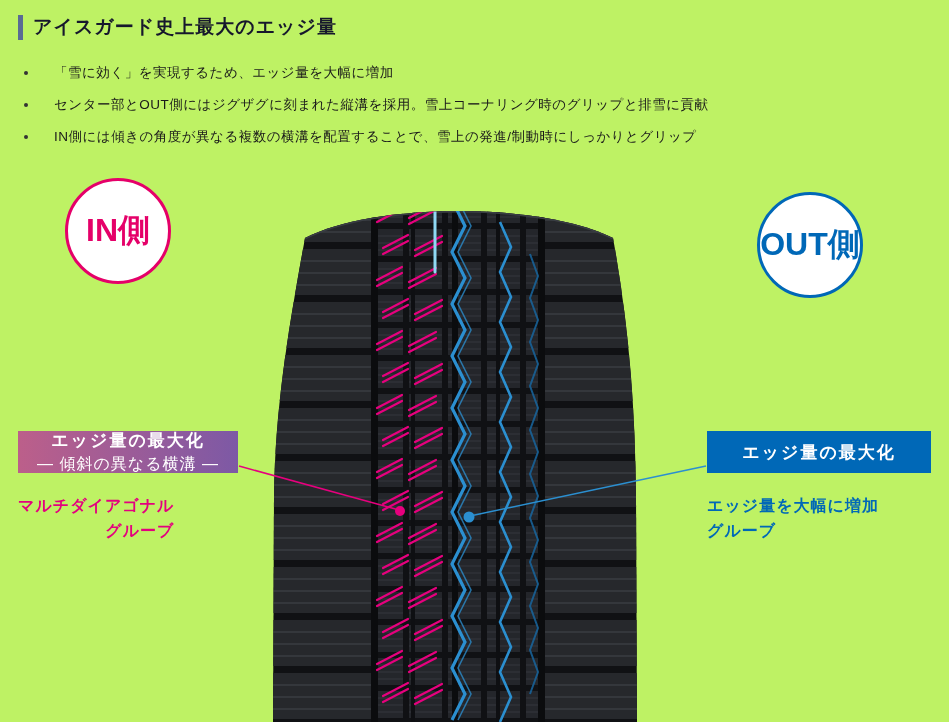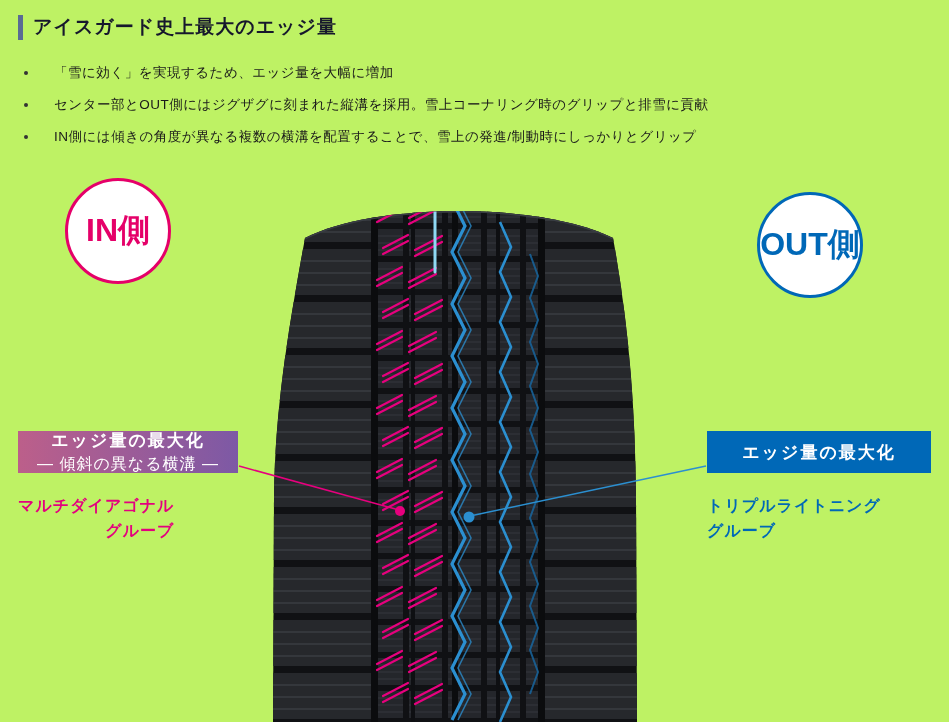--- a/index.html
+++ b/index.html
@@ -147,17 +147,17 @@
   </div>
   <div class="callout callout-right">
     <div class="co-title">エッジ量の最大化</div>
   </div>
 
   <div class="caption caption-left">
     <div>マルチダイアゴナル</div>
     <div>グルーブ</div>
   </div>
   <div class="caption caption-right">
-    <div>トリプルライトニング</div>
+    <div>エッジ量を大幅に増加</div>
     <div>グルーブ</div>
   </div>
 
 </div>
 
 </body></html>

